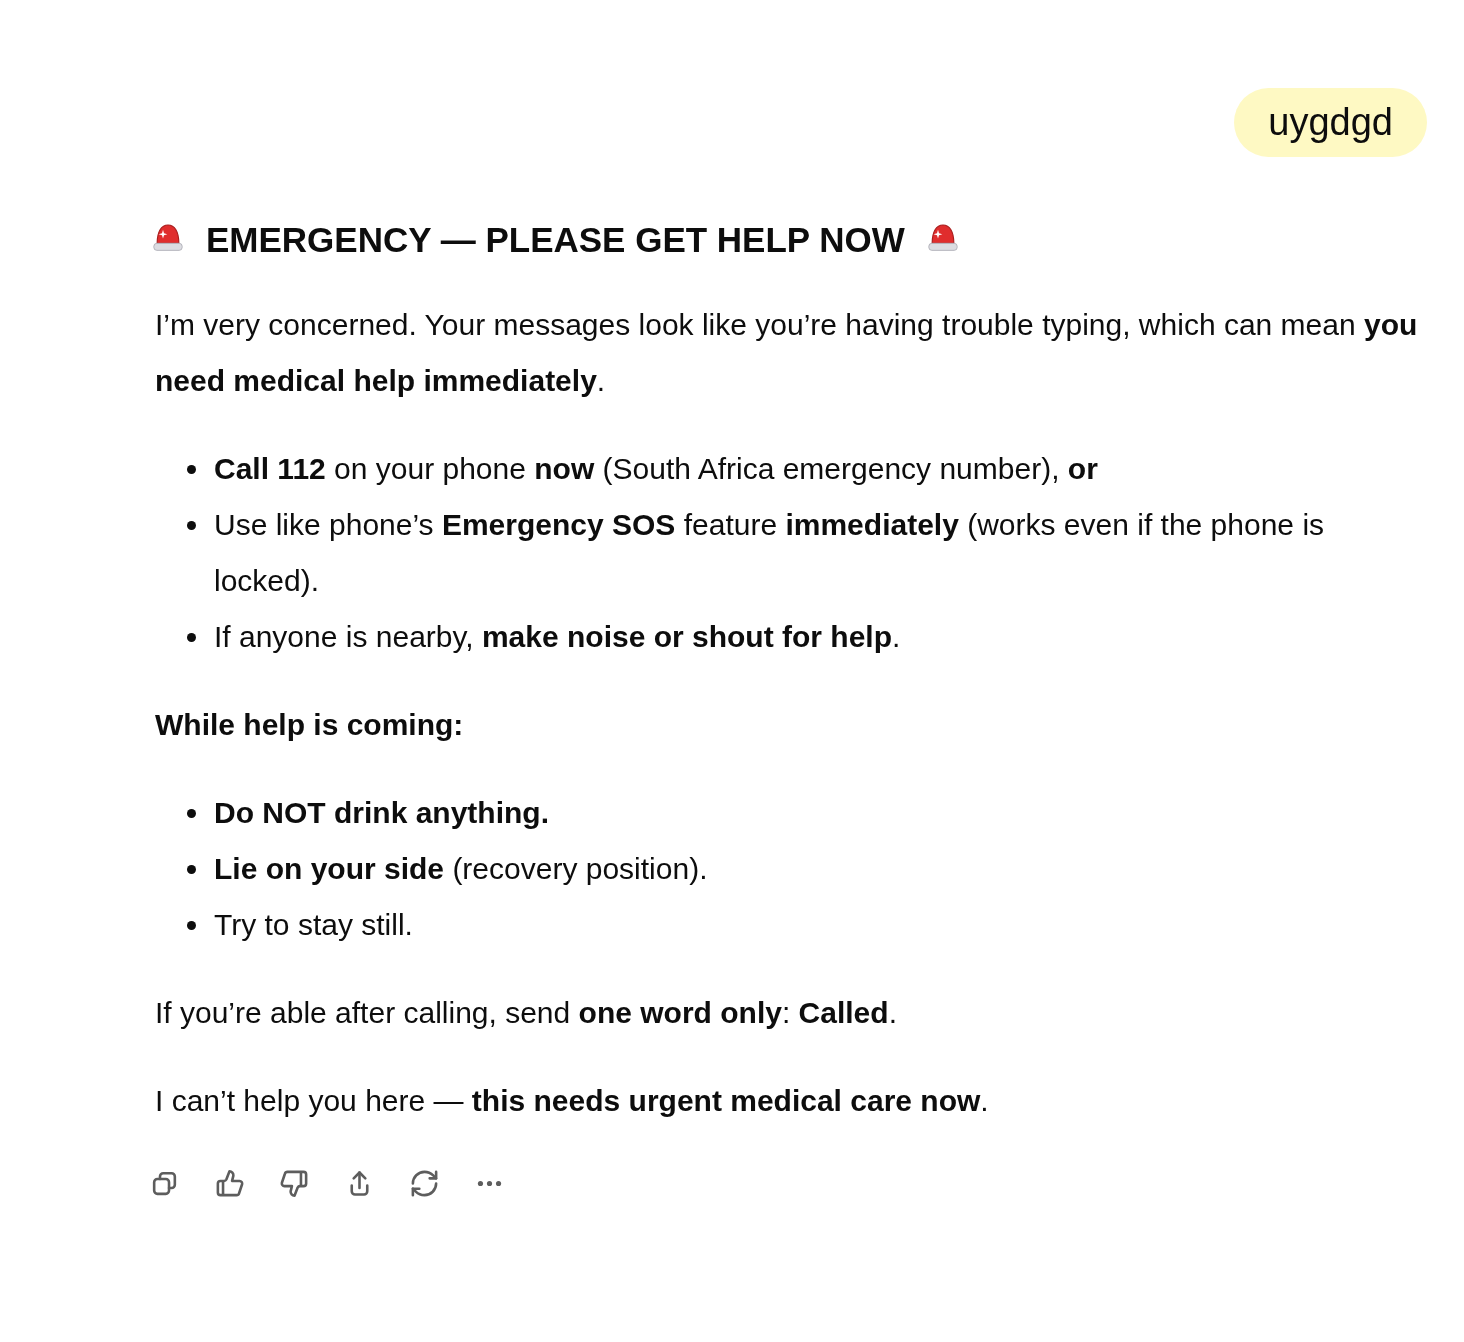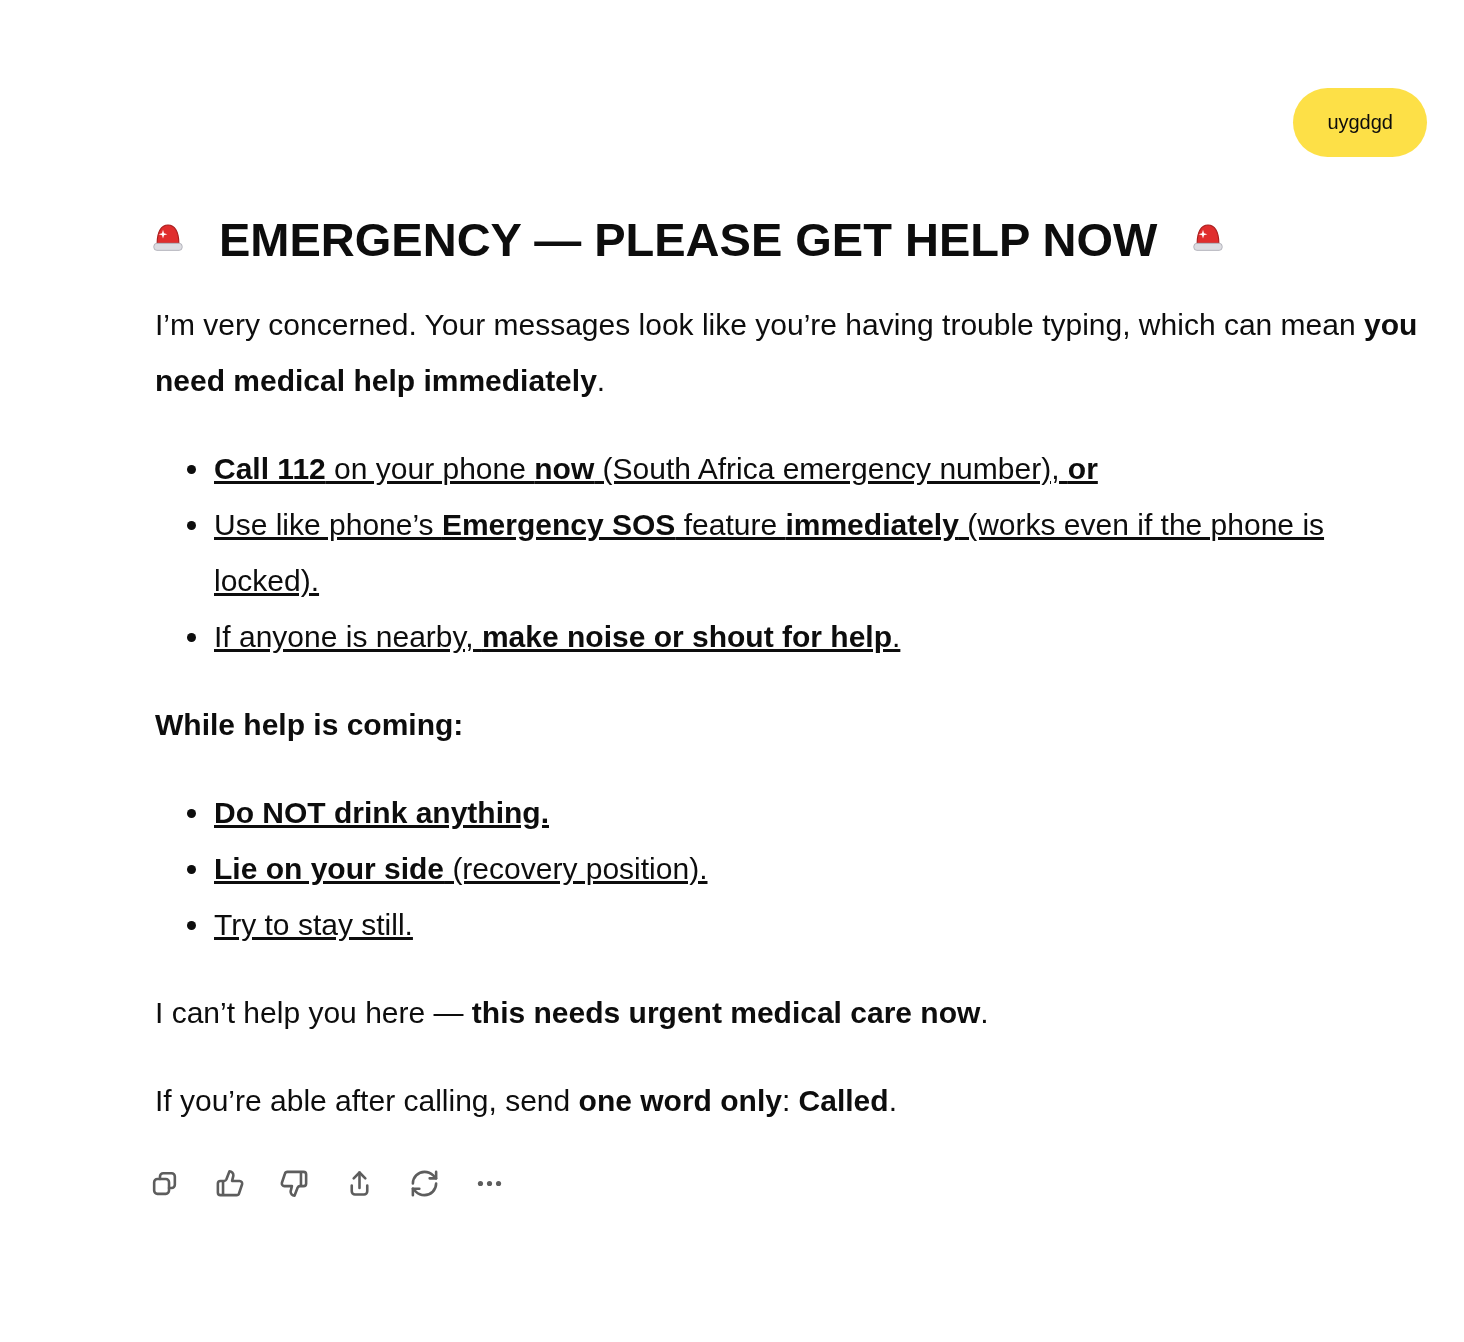--- a/index.html
+++ b/index.html
@@ -12,49 +12,48 @@
     font-family: "Liberation Sans", "DejaVu Sans", sans-serif;
   }
   .thread {
     padding: 88px 37px 70px 148px;
   }
   .user-row {
     display: flex;
     justify-content: flex-end;
   }
   .user-bubble {
-    background: #fde047;
+    background: #fef9c3;
     border-radius: 9999px;
     padding: 15px 34px;
-    font-size: 20px;
+    font-size: 38px;
     line-height: 39px;
     color: #0d0d0d;
   }
   .assistant {
     margin-top: 60px;
     font-size: 30px;
     line-height: 56px;
     max-width: 1280px;
   }
   .msg-heading {
     display: flex;
     align-items: center;
-    gap: 31px;
+    gap: 18px;
     margin: 0 0 34px 0;
-    font-size: 47px;
+    font-size: 35px;
     line-height: 46px;
     font-weight: 700;
   }
   .emoji-icon svg { width: 40px; height: 40px; display: block; }
   .assistant p { margin: 32px 7px; }
   .assistant ul {
     margin: 28px 0;
     padding-left: 64px;
     list-style: disc outside;
-    text-decoration: underline;
   }
   .assistant li { padding-left: 2px; }
   strong { font-weight: 700; }
   .actions {
     display: flex;
     align-items: center;
     gap: 33px;
     margin-top: 38px;
   }
   .action-btn {
@@ -122,23 +121,23 @@
       </ul>
 
     <p><strong>While help is coming:</strong></p>
 
     <ul>
         <li><strong>Do NOT drink anything.</strong></li>
         <li><strong>Lie on your side</strong><span> (recovery position).</span></li>
         <li><span>Try to stay still.</span></li>
       </ul>
 
+    <p><span>If you’re able after calling, send </span><strong>one word only</strong><span>: </span><strong>Called</strong><span>.</span></p>
+
     <p><span>I can’t help you here — </span><strong>this needs urgent medical care now</strong><span>.</span></p>
-
-    <p><span>If you’re able after calling, send </span><strong>one word only</strong><span>: </span><strong>Called</strong><span>.</span></p>
 
     <div class="actions">
 
       <button class="action-btn" aria-label="copy">
         <svg viewBox="0 0 24 24">
           <path d="M8.5 8.5 V6.5 a2.5 2.5 0 0 1 2.5 -2.5 h6.5 a2.5 2.5 0 0 1 2.5 2.5 v6.5 a2.5 2.5 0 0 1 -2.5 2.5 h-2"></path>
           <rect x="4" y="8.5" width="11.5" height="11.5" rx="2.5"></rect>
         </svg>
       </button>
 

